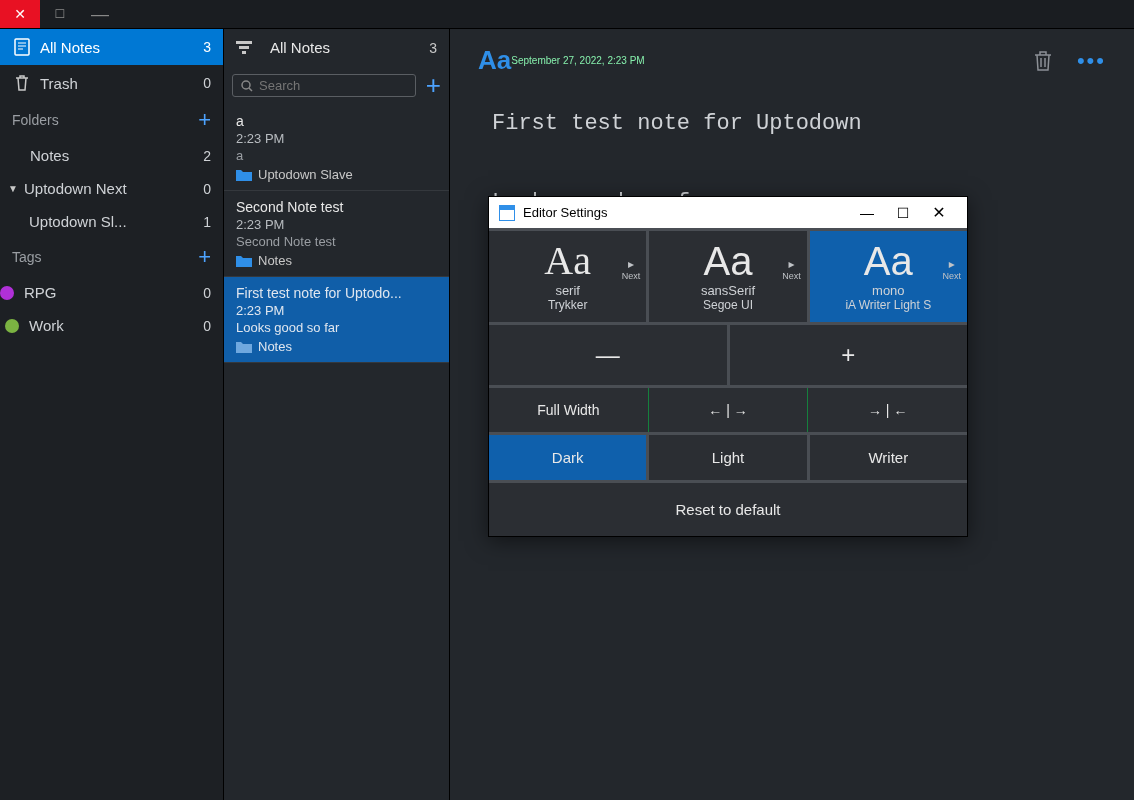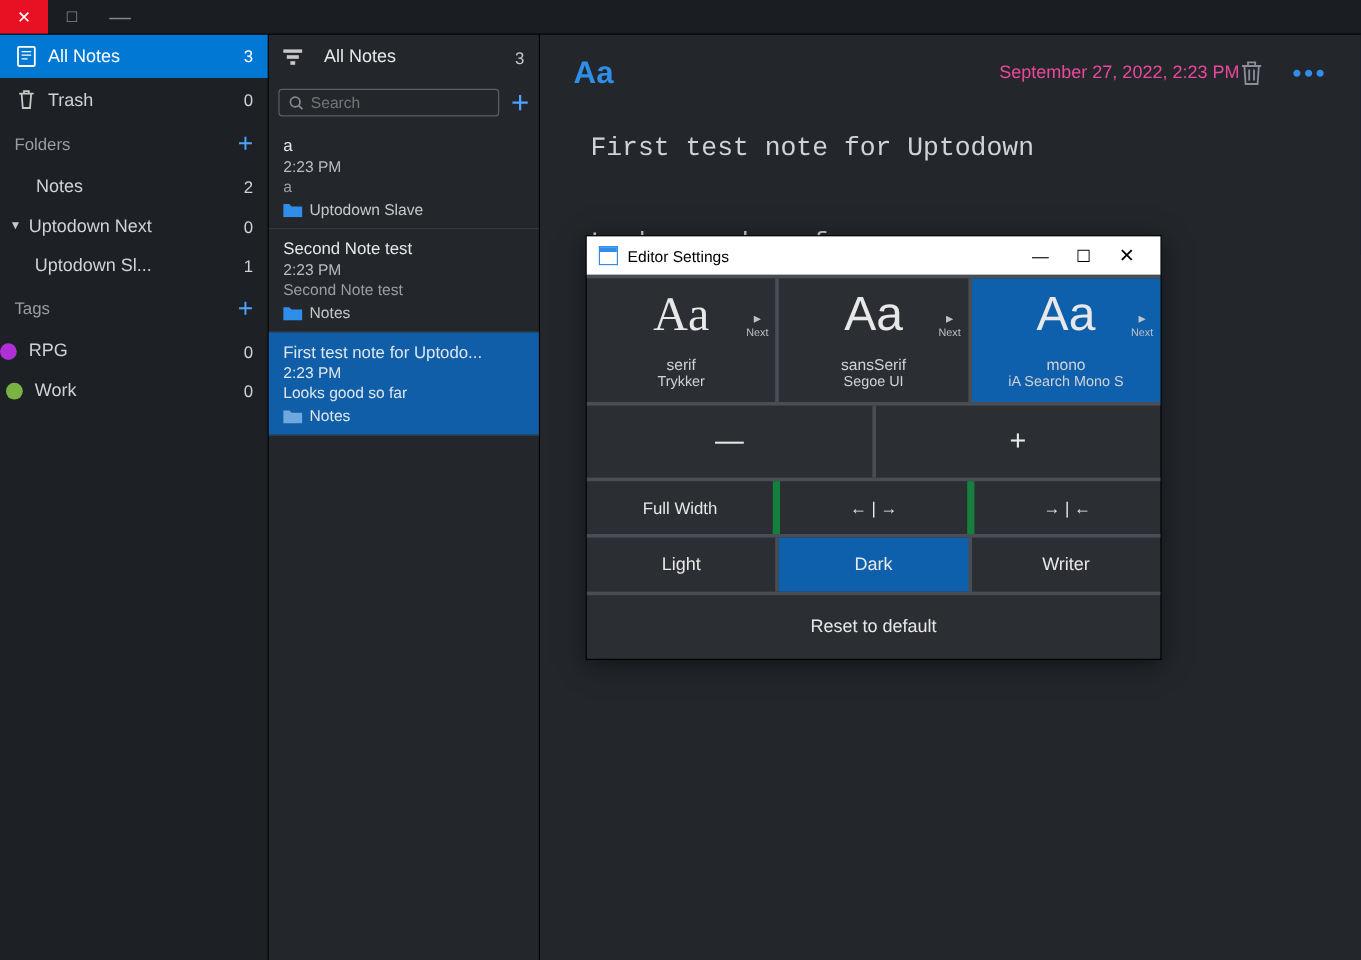--- a/index.html
+++ b/index.html
@@ -33,43 +33,43 @@
 .note-item.selected{background:#105ea8}
 .note-item .nt-title{font-size:14px;color:#e8e8e8;white-space:nowrap;overflow:hidden;text-overflow:ellipsis}
 .note-item .nt-time{font-size:13px;color:#b8bcc0;margin-top:2px}
 .note-item .nt-preview{font-size:13px;color:#9a9ea3;margin-top:2px}
 .note-item .nt-folder{display:flex;align-items:center;font-size:13px;margin-top:4px}
 .note-item .nt-folder .fico{margin-right:6px}
 .note-item.selected .nt-title,.note-item.selected .nt-time,.note-item.selected .nt-preview,.note-item.selected .nt-folder{color:#dfe6ef}
 .editor{flex:1;background:#23272c;position:relative;padding:12px 28px}
 .ed-head{display:flex;align-items:center;padding:4px 0}
 .ed-head .aa{color:#2f8fe8;font-size:26px;font-weight:bold}
-.ed-head .date{flex:1;text-align:right;color:#ec4899;font-size:15px}
+.ed-head .date{flex:1;text-align:left;color:#86efac;font-size:10px}
 .ed-head .trash{color:#8c9096;margin-right:24px}
 .ed-head .more{color:#2f8fe8;font-size:22px;letter-spacing:2px}
 .ed-body{font-family:Liberation Mono, monospace;font-size:22px;color:#cfd2d6;padding:24px 14px;line-height:1.8;white-space:pre-wrap}
 .modal{position:absolute;left:488px;top:196px;width:480px;background:#2b2e33;border:1px solid #000;box-shadow:0 4px 20px rgba(0,0,0,.5)}
 .m-title{background:#fff;color:#000;display:flex;align-items:center;padding:6px 10px;font-size:13px}
 .m-title .mic{width:16px;height:16px;margin-right:8px;border:1px solid #2f8fe8;background:linear-gradient(#2f8fe8 30%,#fff 30%)}
 .m-title .sp{flex:1}
 .m-title .wb{width:36px;text-align:center;font-size:14px}
 .m-title .wb.close{font-size:16px}
 .m-row{display:flex;border-top:3px solid #4a4e54}
 .m-row:first-of-type{border-top:none}
 .font-cell{flex:1;border-right:3px solid #4a4e54;text-align:center;padding:10px 4px;position:relative}
 .font-cell:last-child{border-right:none}
 .font-cell.sel{background:#0f60ac}
 .font-cell .faa{font-size:40px;color:#e8e8e8;line-height:1}
 .font-cell .next{position:absolute;right:6px;top:26px;font-size:9px;color:#bfc2c6}
 .font-cell .next::before{content:"▸";font-size:12px;display:block}
-.font-cell .fname{font-size:13px;color:#cfd2d6;margin-top:14px}
+.font-cell .fname{font-size:13px;color:#cfd2d6;margin-top:2px}
 .font-cell .fsub{font-size:12px;color:#cfd2d6}
 .size-cell{flex:1;border-right:3px solid #4a4e54;text-align:center;padding:16px;font-size:24px;color:#e8e8e8}
 .size-cell:last-child{border-right:none}
-.fw-cell{flex:1;border-right:6px solid #15803d;text-align:center;padding:14px;font-size:14px;color:#e8e8e8}
+.fw-cell{flex:1;border-right:1px solid #15803d;text-align:center;padding:14px;font-size:14px;color:#e8e8e8}
 .fw-cell:last-child{border-right:none}
 .theme-cell{flex:1;border-right:3px solid #4a4e54;text-align:center;padding:14px;font-size:15px;color:#e8e8e8}
 .theme-cell:last-child{border-right:none}
 .theme-cell.sel{background:#0f60ac}
 .reset-row{text-align:center;padding:18px;font-size:15px;color:#e8e8e8;border-top:3px solid #4a4e54}
 svg{display:block}
 </style>
 </head>
 <body>
 
@@ -236,31 +236,31 @@
     <div class="font-cell">
       <div class="faa">Aa</div>
       <div class="next">Next</div>
       <div class="fname">sansSerif</div>
       <div class="fsub">Segoe UI</div>
     </div>
     <div class="font-cell sel">
       <div class="faa">Aa</div>
       <div class="next">Next</div>
       <div class="fname">mono</div>
-      <div class="fsub">iA Search Mono S</div>
+      <div class="fsub">iA Writer Light S</div>
     </div>
   </div>
   <div class="m-row">
     <div class="size-cell">—</div>
     <div class="size-cell">+</div>
   </div>
   <div class="m-row">
     <div class="fw-cell">Full Width</div>
     <div class="fw-cell">← | →</div>
     <div class="fw-cell">→ | ←</div>
   </div>
   <div class="m-row">
+    <div class="theme-cell sel">Dark</div>
     <div class="theme-cell">Light</div>
-    <div class="theme-cell sel">Dark</div>
     <div class="theme-cell">Writer</div>
   </div>
   <div class="reset-row">Reset to default</div>
 </div>
 
 </body></html>

